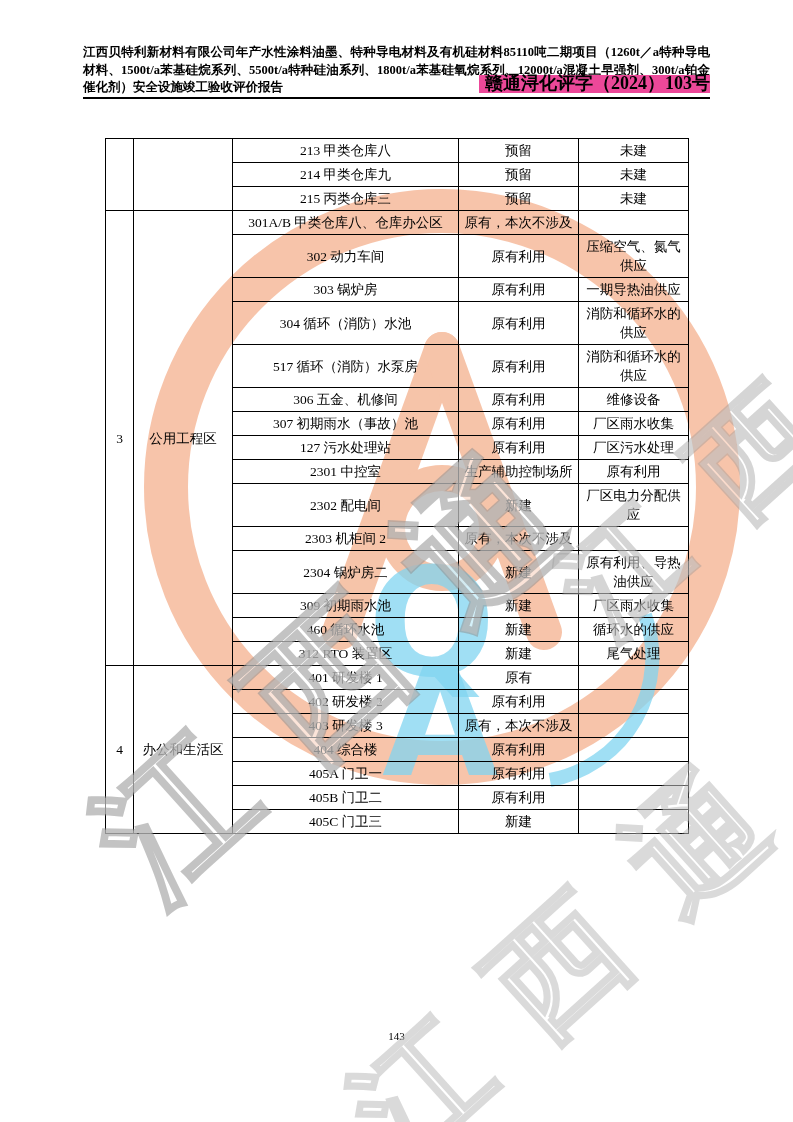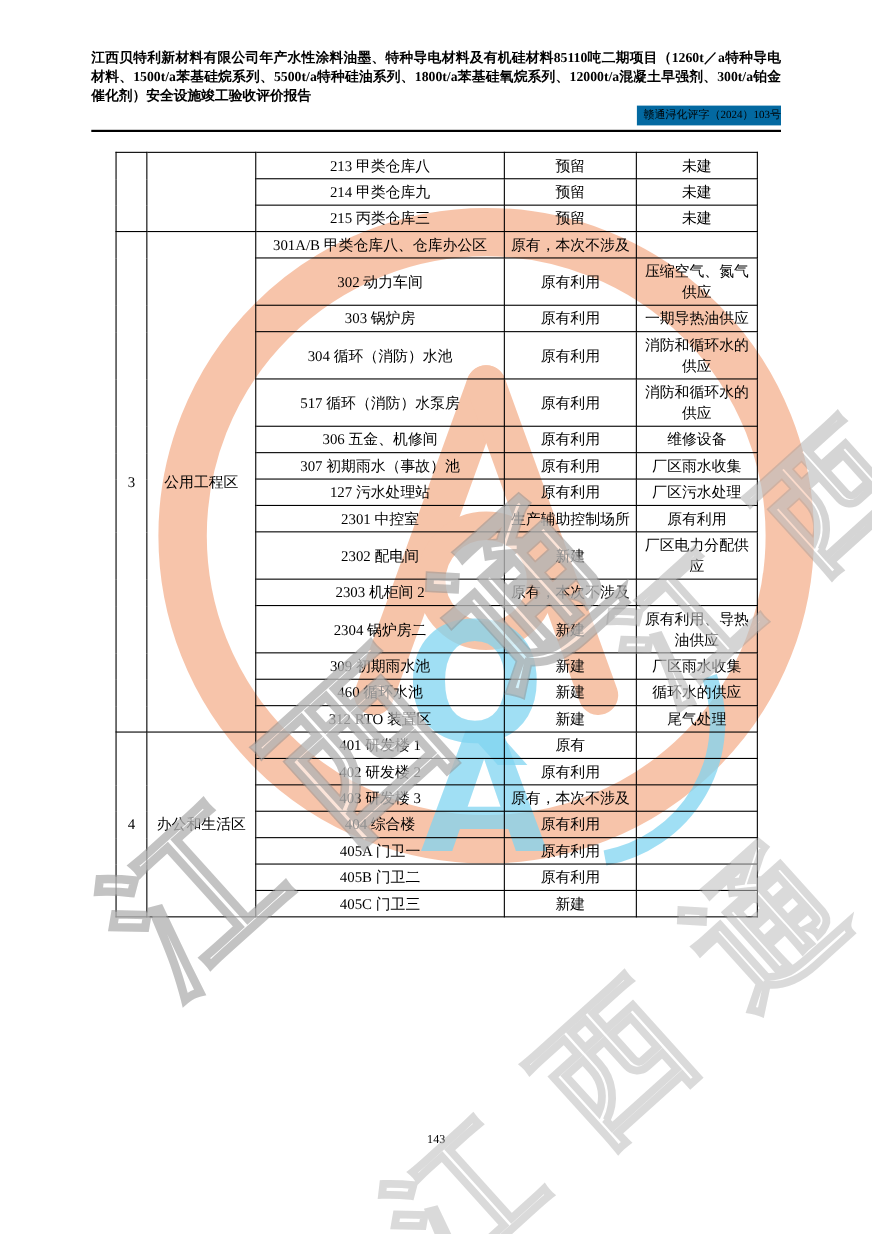--- a/index.html
+++ b/index.html
@@ -20,26 +20,26 @@
     font-size:150px;line-height:1;
     color:rgba(128,212,240,0.75);
   }
   
   .content{position:relative;z-index:1;}
   .header{
     position:absolute;left:83px;top:44px;width:627px;
     font-weight:bold;font-size:12.5px;line-height:17.5px;
     text-align:justify;
     border-bottom:2px solid #000;
-    padding-bottom:21px;
+    padding-bottom:0;
   }
   .docnum{
     position:absolute;right:0;bottom:4px;
-    font-weight:normal;font-size:10px;
-    background:#0369a1;padding-left:6px;
+    font-weight:bold;font-size:18px;
+    background:#ec4899;padding-left:6px;
   }
   table.btable{
     position:absolute;left:105px;top:138px;width:583px;
     border-collapse:collapse;table-layout:fixed;
   }
   table.btable td{
     border:1px solid #000;
     text-align:center;vertical-align:middle;
     font-size:13.5px;line-height:19px;
     padding:2px 1px;height:19px;

